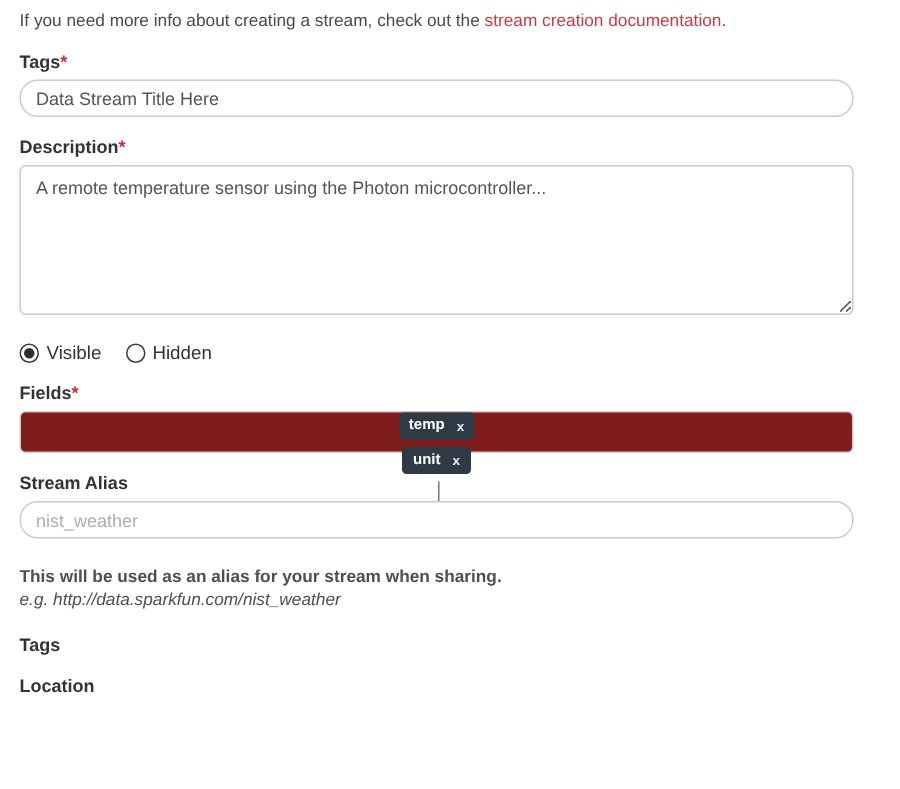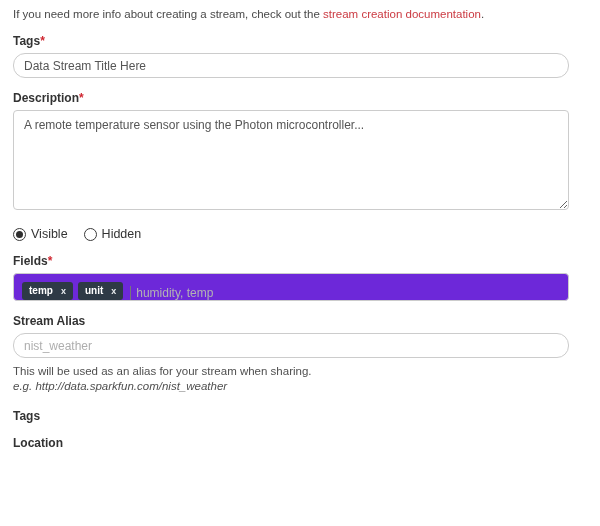--- a/index.html
+++ b/index.html
@@ -45,33 +45,34 @@
     border: 1px solid #3a3a3a; background: #fff;
     display: inline-flex; align-items: center; justify-content: center;
     flex: 0 0 auto;
   }
   .radio-circle.selected::after {
     content: ""; width: 7px; height: 7px; border-radius: 50%; background: #2f2f2f;
   }
   .radio-label { font-size: 12.5px; color: #333; }
   .chips-input {
     width: 100%; height: 28px; border: 1px solid #ccc; border-radius: 4px;
-    display: flex; align-items: flex-end; gap: 5px; padding: 0 8px; background: #6d28d9;
+    display: flex; align-items: center; gap: 5px; padding: 0 8px; background: #7f1d1d;
     cursor: text;
+    flex-direction: column;
   }
   .chip {
     background: #2e3a46; color: #fff; border-radius: 3px;
     font-size: 10px; font-weight: bold; line-height: 1;
     padding: 4px 7px; display: inline-flex; align-items: center; gap: 8px;
     flex: 0 0 auto;
   }
   .chip .chip-x { font-weight: bold; color: #e8ecef; font-size: 9px; cursor: pointer; }
   .caret { width: 1px; height: 14px; background: #777; margin-left: 2px; flex: 0 0 auto; }
   .chips-placeholder { font-size: 12px; color: #b3b3b3; }
-  .help-text { font-size: 11.5px; color: #4f4f4f; margin: 7px 0 3px 0; }
+  .help-text { font-size: 11.5px; color: #4f4f4f; margin: 20px 0 3px 0; font-weight: bold; }
   .help-example { font-size: 11.5px; color: #4f4f4f; font-style: italic; margin: 0 0 14px 0; }
   .group-alias { margin-bottom: 17px; }
 </style>
 </head>
 <body>
 
 <div class="page">
 
 
   <p class="intro"><span>If you need more info about creating a stream, check out the </span><a>stream creation documentation</a><span>.</span></p>

